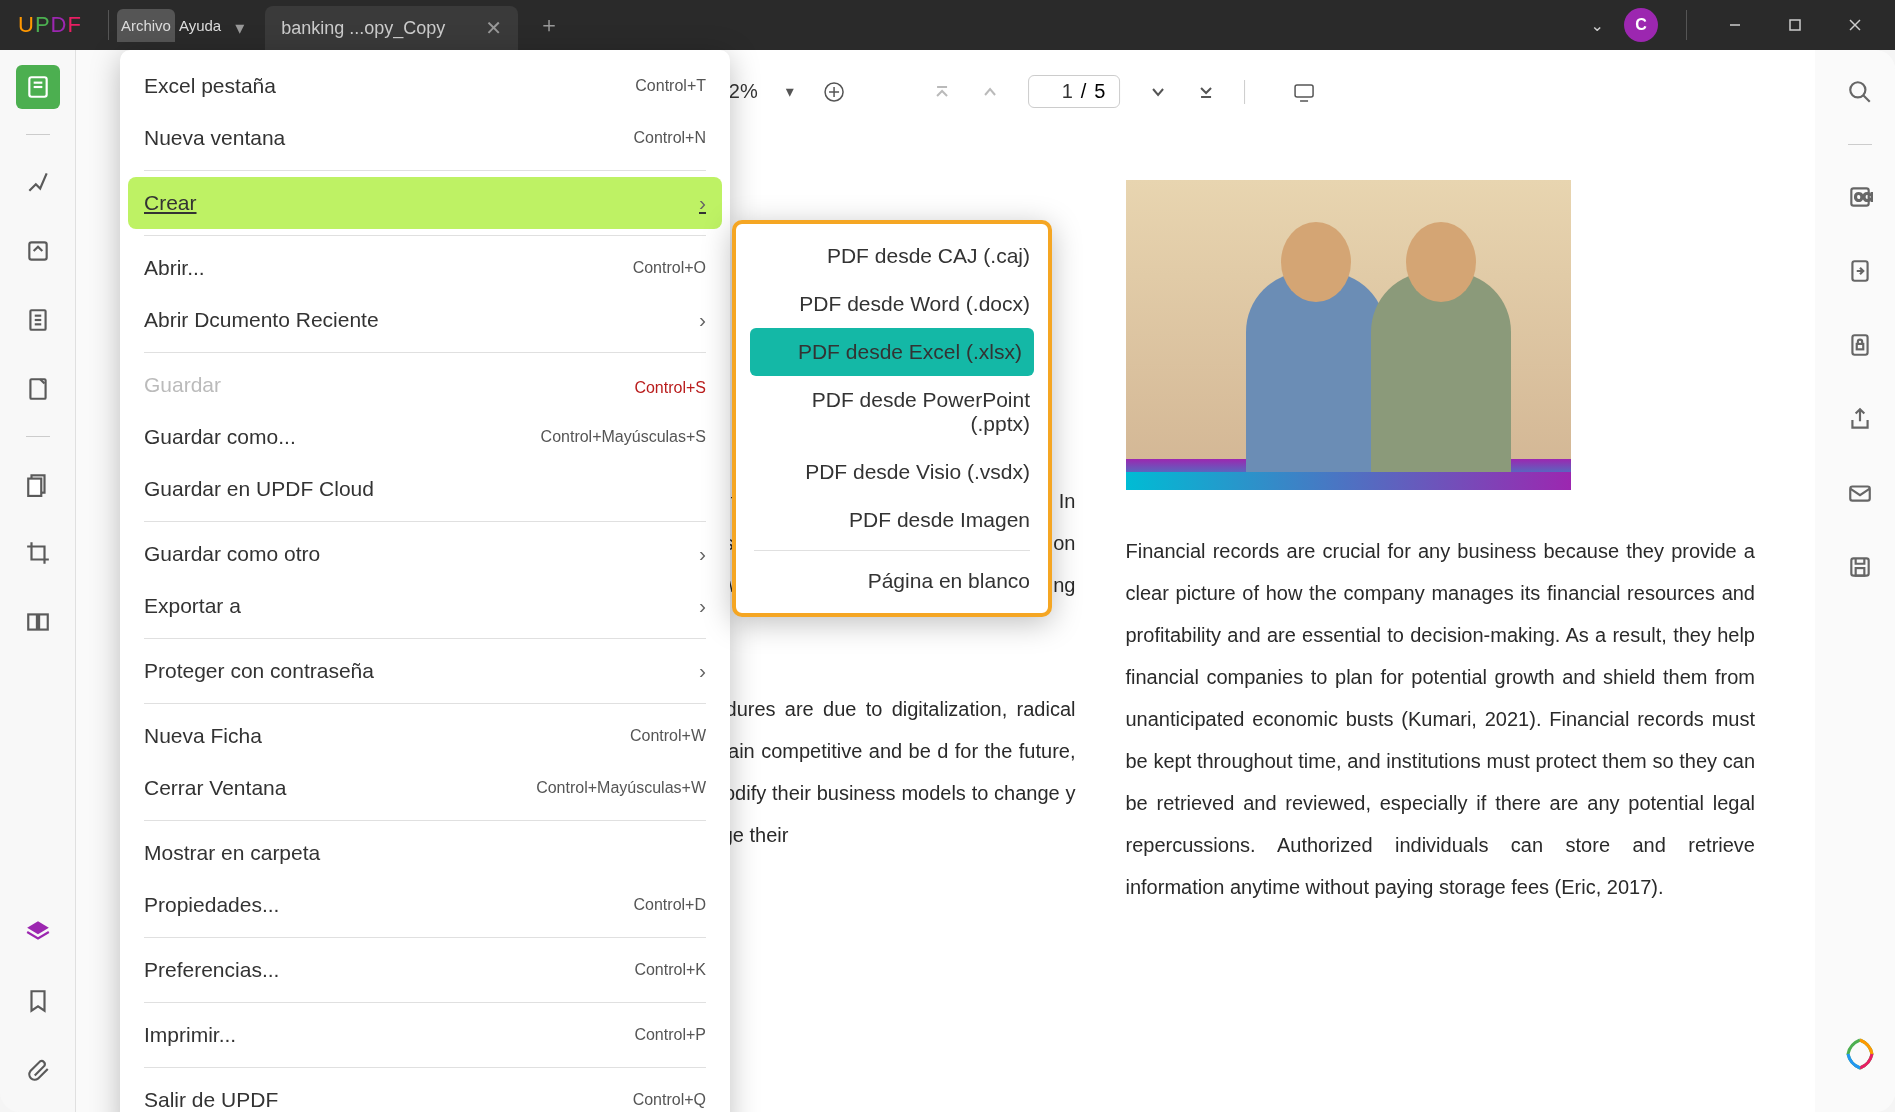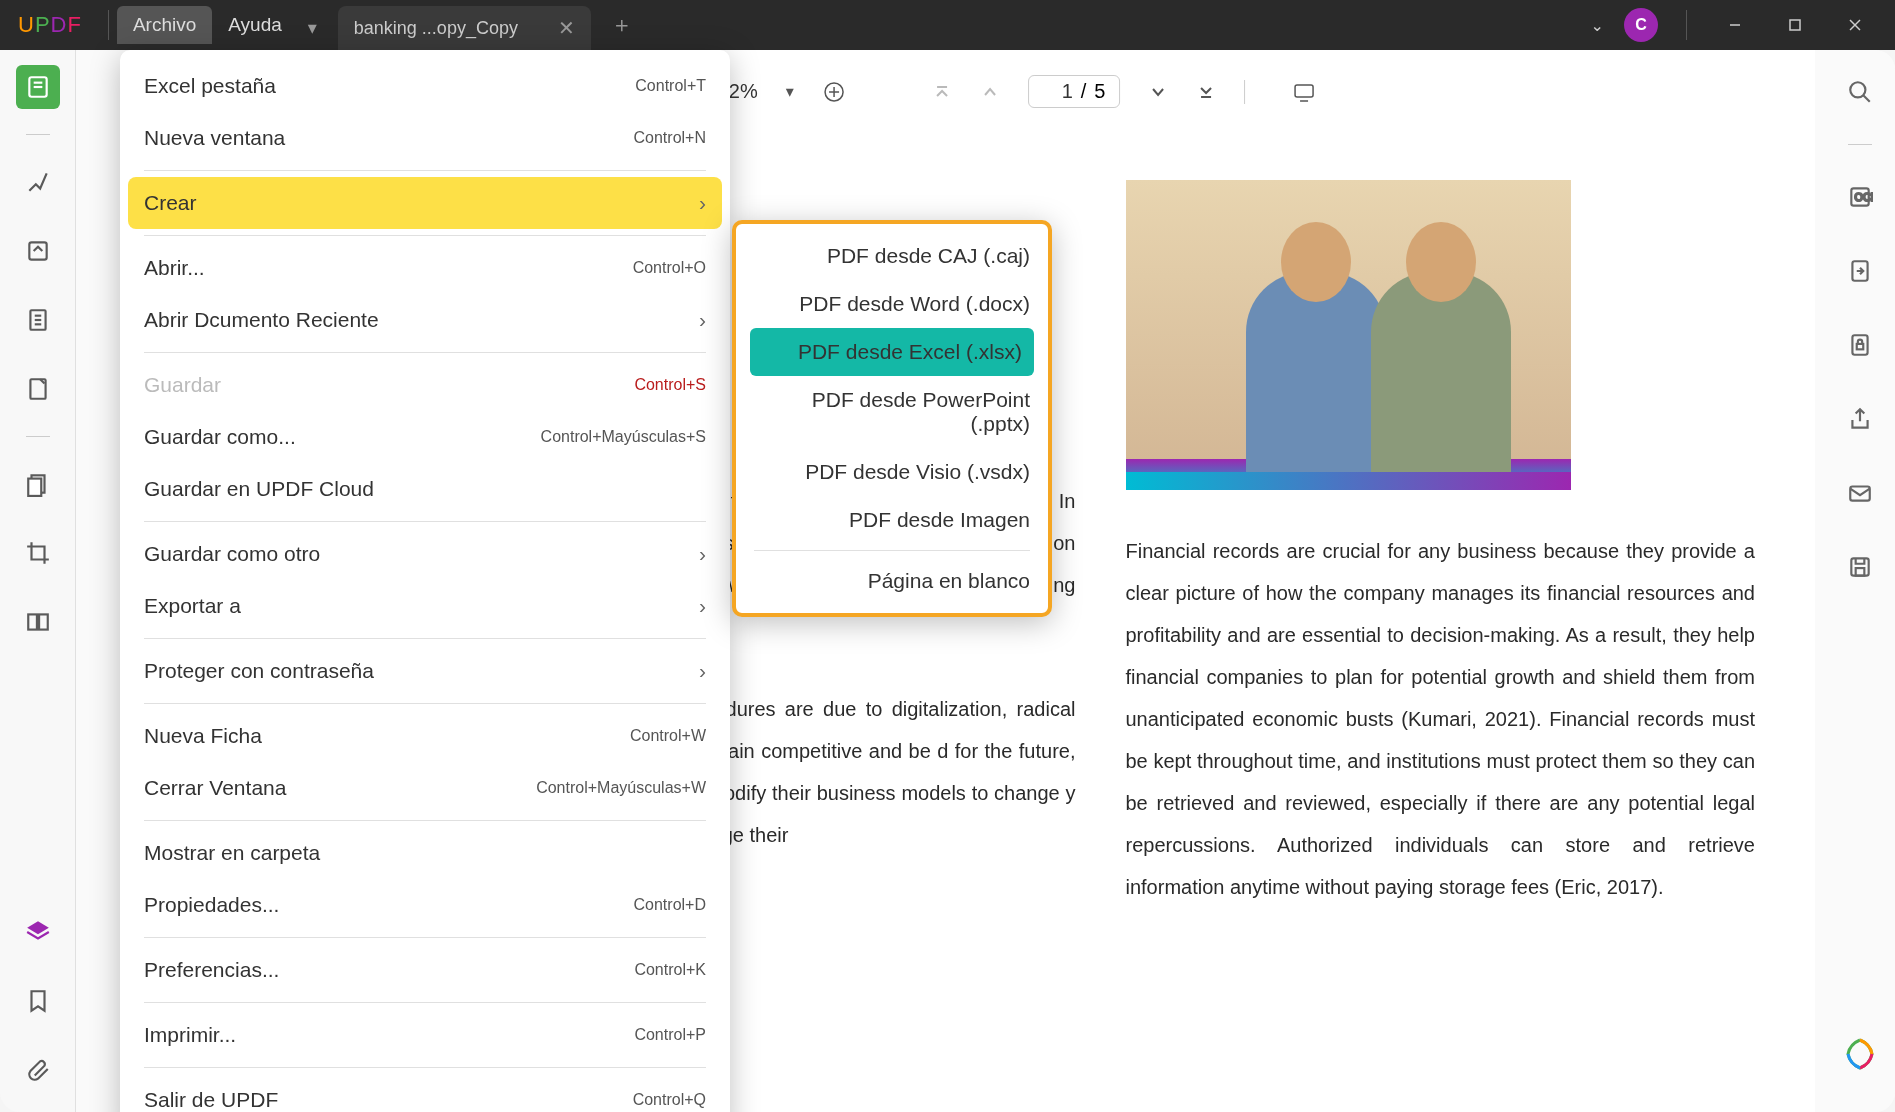--- a/index.html
+++ b/index.html
@@ -3,21 +3,21 @@
 <meta charset="utf-8">
 <style>
 * { margin: 0; padding: 0; box-sizing: border-box; font-family: -apple-system, BlinkMacSystemFont, "Segoe UI", sans-serif; }
 body { width: 1895px; height: 1112px; background: #f5f5f5; overflow: hidden; }
 
 
 .titlebar { height: 50px; background: #2a2a2a; display: flex; align-items: center; color: #ddd; }
 .logo { padding: 0 18px; font-weight: 400; font-size: 22px; letter-spacing: 1px; }
 .logo .u { color: #ff9800; } .logo .p { color: #4caf50; } .logo .d { color: #9c27b0; } .logo .f { color: #e91e63; }
 .vsep { width: 1px; height: 30px; background: #555; margin: 0 8px; }
-.menu-btn { padding: 8px 16px; font-size: 19px; color: #ddd; cursor: pointer; border-radius: 4px; }
+.menu-btn { padding: 8px 4px; font-size: 15px; color: #ddd; cursor: pointer; border-radius: 4px; }
 .menu-btn.active { background: #555; border-radius: 6px 6px 0 0; }
 .tab { display: flex; align-items: center; height: 44px; margin-top: 6px; padding: 0 16px; background: #3a3a3a; border-radius: 8px 8px 0 0; gap: 40px; color: #ccc; font-size: 18px; margin-left: 40px; position: relative; }
 .tab-close { color: #999; font-size: 20px; cursor: pointer; }
 .tab-plus { margin-left: 20px; color: #999; font-size: 22px; cursor: pointer; }
 .tab-dropdown { position: absolute; left: -30px; color: #999; }
 .win-controls { margin-left: auto; display: flex; align-items: center; gap: 20px; padding-right: 20px; }
 .avatar { width: 34px; height: 34px; border-radius: 50%; background: #9c27b0; color: white; display: flex; align-items: center; justify-content: center; font-weight: 600; }
 .win-btn { width: 40px; height: 30px; display: flex; align-items: center; justify-content: center; color: #ccc; cursor: pointer; }
 
 
@@ -51,22 +51,22 @@
 .head { position: absolute; width: 70px; height: 80px; background: #d4a574; border-radius: 50%; top: -50px; left: 35px; }
 
 
 .right-sidebar { width: 70px; background: #fafafa; display: flex; flex-direction: column; align-items: center; padding-top: 20px; gap: 30px; position: absolute; right: 0; top: 0; bottom: 0; }
 .right-sidebar .side-icon { color: #666; }
 .ai-icon { position: absolute; bottom: 40px; width: 36px; height: 36px; }
 
 
 .dropdown { position: absolute; top: 0; left: 120px; width: 610px; background: white; border-radius: 10px; box-shadow: 0 6px 30px rgba(0,0,0,0.25); z-index: 100; padding: 10px 0; }
 .menu-item { display: flex; justify-content: space-between; align-items: center; padding: 14px 24px; font-size: 21px; color: #333; cursor: pointer; }
-.menu-item.disabled { color: #bbb; }
-.menu-item.hover { background: #fde047; border-radius: 8px; margin: 0 8px; padding: 14px 16px; }
+.menu-item.disabled { color: #bbb; align-items: flex-end; }
+.menu-item.hover { background: #bef264; border-radius: 8px; margin: 0 8px; padding: 14px 16px; text-decoration: underline; }
 .menu-shortcut { color: #555; font-size: 16px; }
 .menu-item.disabled .menu-shortcut { color: #b91c1c; }
 .menu-sep { height: 1px; background: #e0e0e0; margin: 6px 24px; }
 .chevron { color: #666; }
 
 
 .submenu { position: absolute; top: 170px; left: 732px; width: 320px; background: white; border: 4px solid #f5a623; border-radius: 10px; box-shadow: 0 6px 30px rgba(0,0,0,0.25); z-index: 101; padding: 8px 0; }
 .submenu-item { padding: 12px 18px; font-size: 21px; color: #333; cursor: pointer; text-align: right; }
 .submenu-item.hover { background: #14b8a6; border-radius: 6px; margin: 0 14px; padding: 12px 12px; }
 .submenu-sep { height: 1px; background: #e0e0e0; margin: 6px 18px; }

